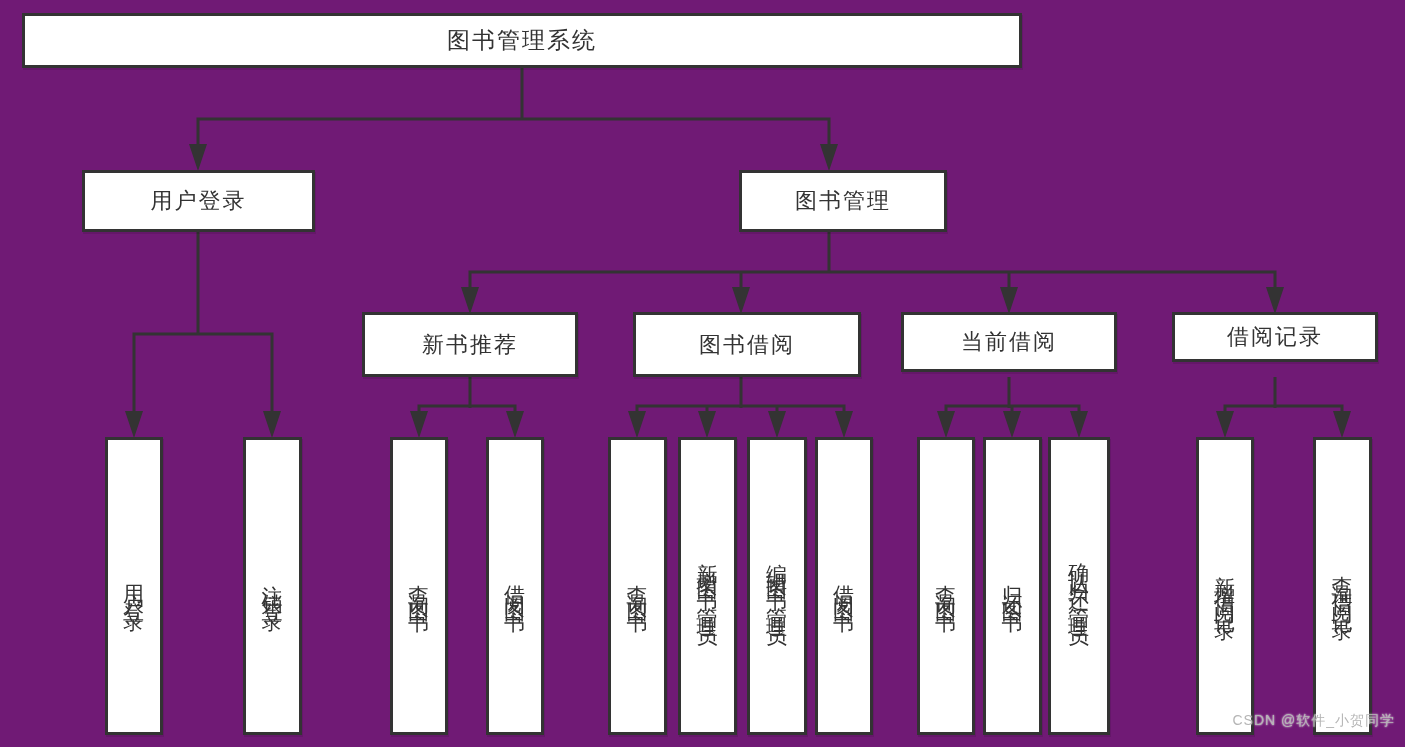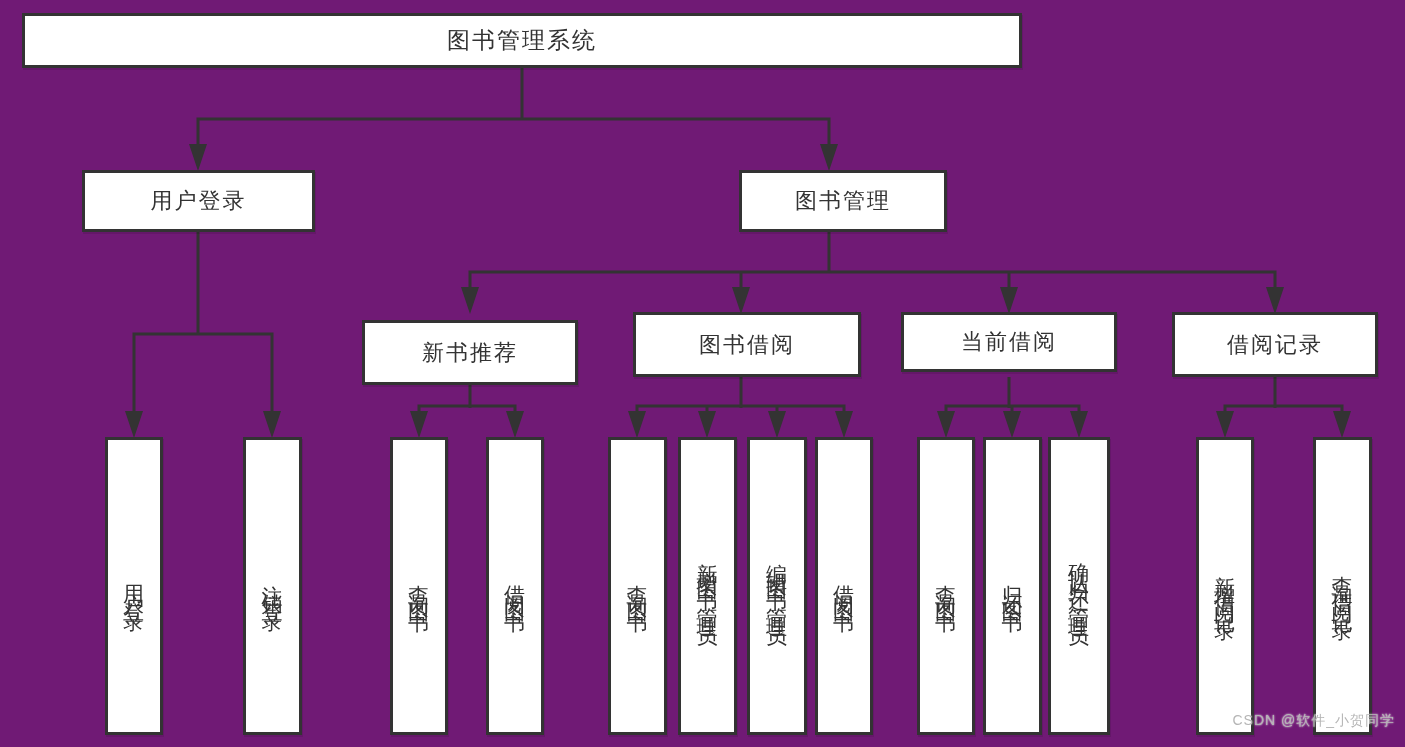--- a/index.html
+++ b/index.html
@@ -49,24 +49,24 @@
              M937,411 L955,411 L946,438 Z M1003,411 L1021,411 L1012,438 Z
              M1070,411 L1088,411 L1079,438 Z
              M1216,411 L1234,411 L1225,438 Z M1333,411 L1351,411 L1342,438 Z" fill="#333333"></path>
   </svg>
 
   <div class="node root" style="left:22px; top:13px; width:1000px; height:55px;">图书管理系统</div>
 
   <div class="node" style="left:82px; top:170px; width:233px; height:62px;">用户登录</div>
   <div class="node" style="left:712px; top:170px; width:208px; height:62px;margin-left:27px;">图书管理</div>
 
-  <div class="node" style="left:362px; top:320px; width:216px; height:65px;">新书推荐</div>
+  <div class="node" style="left:362px; top:312px; width:216px; height:65px;">新书推荐</div>
   <div class="node" style="left:633px; top:312px; width:228px; height:65px;">图书借阅</div>
   <div class="node" style="left:901px; top:312px; width:216px; height:60px;">当前借阅</div>
-  <div class="node" style="left:1172px; top:312px; width:206px; height:65px;">借阅记录</div>
+  <div class="node" style="left:1172px; top:312px; width:206px; height:50px;">借阅记录</div>
 
   <div class="leaf" style="left:105px; top:437px; width:58px; height:298px;">
     <span class="vtext">用户登录</span>
   </div>
   <div class="leaf" style="left:243px; top:437px; width:59px; height:298px;">
     <span class="vtext">注销登录</span>
   </div>
 
   <div class="leaf" style="left:390px; top:437px; width:58px; height:298px;">
     <span class="vtext">查询图书</span>

